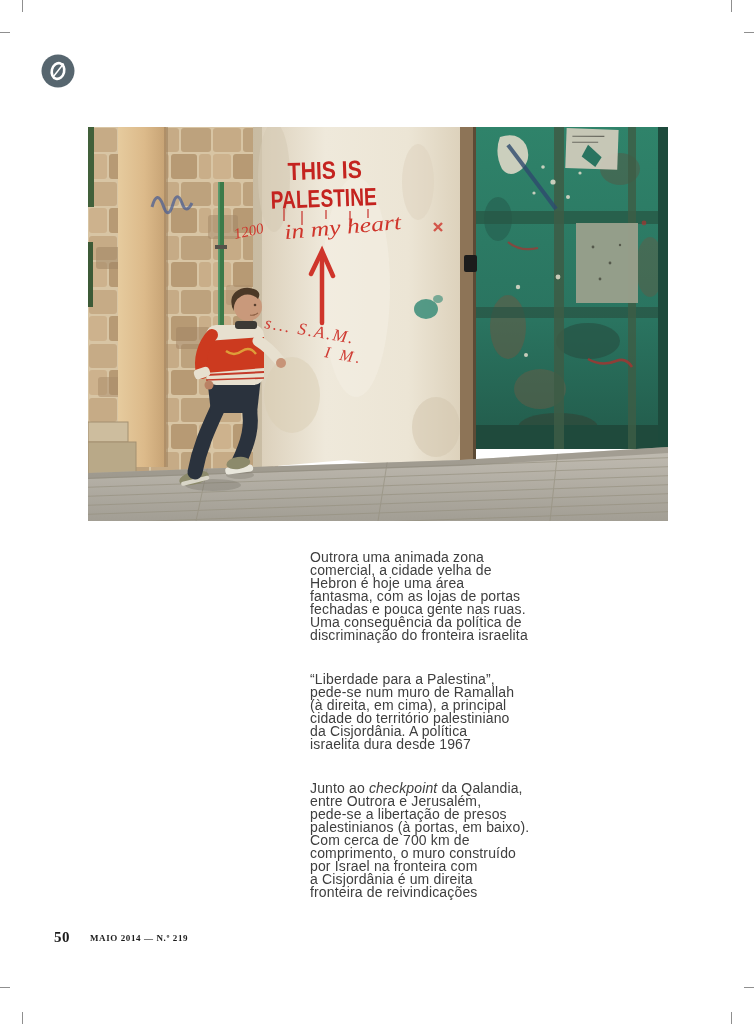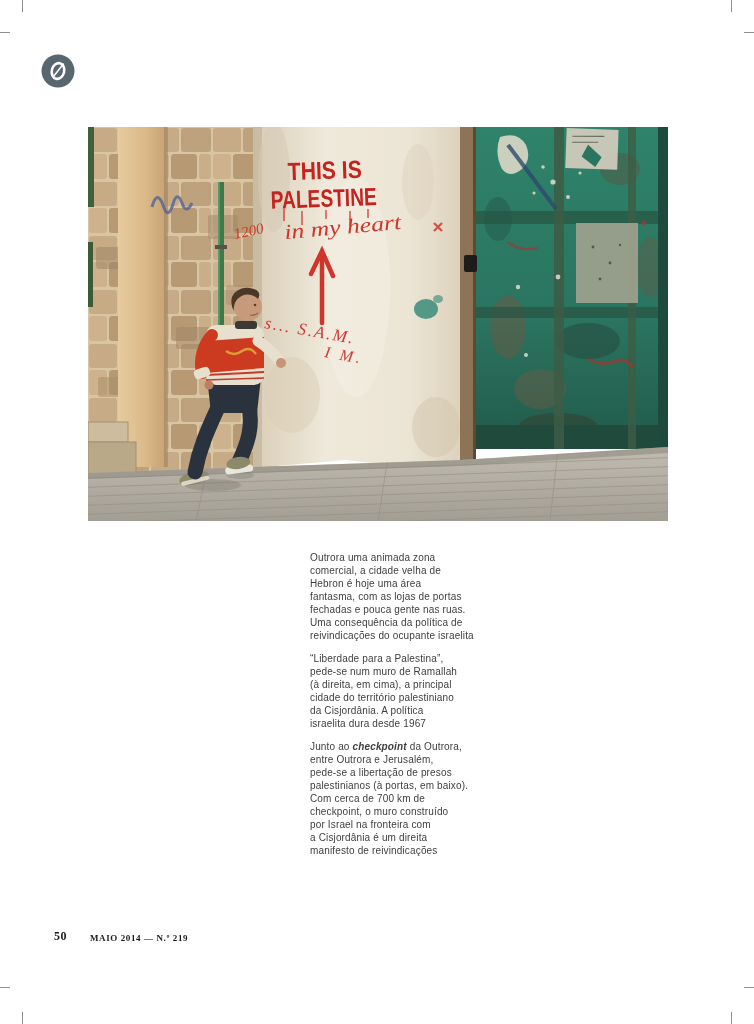--- a/index.html
+++ b/index.html
@@ -15,30 +15,30 @@
 
   
   .logo { position:absolute; left:41px; top:54px; width:34px; height:34px; }
 
   
   .photo { position:absolute; left:88px; top:127px; width:580px; height:394px; }
   .photo svg { display:block; }
 
   
   .captions { position:absolute; left:310px; top:551px; width:190px; color:#3e3e3e; }
-  .caption { font-size:10px; line-height:13px; letter-spacing:0.15px; }
-  .caption + .caption { margin-top:10px; }
+  .caption { font-size:14px; line-height:13px; letter-spacing:0.15px; }
+  .caption + .caption { margin-top:31px; }
   .cap-line { display:block; white-space:nowrap; }
-  .caption em { font-style:italic;font-weight:bold; }
+  .caption em { font-style:italic; }
 
   
   .footer { position:absolute; left:54px; top:929px; height:20px; }
   .page-number {
     position:absolute; left:0; top:0;
-    font-family:"Liberation Serif", serif; font-size:12px; font-weight:700;
+    font-family:"Liberation Serif", serif; font-size:15px; font-weight:700;
     color:#1c1c1c; letter-spacing:0.5px;
   }
   .issue {
     position:absolute; left:36px; top:4px; white-space:nowrap;
     font-family:"Liberation Serif", serif; font-size:9px; font-weight:700;
     color:#1c1c1c; letter-spacing:0.6px;
   }
 </style>
 </head>
 <body>
@@ -283,40 +283,40 @@
   </div>
 
   <div class="captions">
     <p class="caption">
       <span class="cap-line">Outrora uma animada zona</span>
       <span class="cap-line">comercial, a cidade velha de</span>
       <span class="cap-line">Hebron é hoje uma área</span>
       <span class="cap-line">fantasma, com as lojas de portas</span>
       <span class="cap-line">fechadas e pouca gente nas ruas.</span>
       <span class="cap-line">Uma consequência da política de</span>
-      <span class="cap-line">reivindicações do ocupante israelita</span>
+      <span class="cap-line">discriminação do fronteira israelita</span>
     </p>
     <p class="caption">
       <span class="cap-line">“Liberdade para a Palestina”,</span>
       <span class="cap-line">pede-se num muro de Ramallah</span>
       <span class="cap-line">(à direita, em cima), a principal</span>
       <span class="cap-line">cidade do território palestiniano</span>
       <span class="cap-line">da Cisjordânia. A política</span>
       <span class="cap-line">israelita dura desde 1967</span>
     </p>
     <p class="caption">
-      <span class="cap-line"><span>Junto ao </span><em>checkpoint</em><span> da Outrora,</span></span>
+      <span class="cap-line"><span>Junto ao </span><em>checkpoint</em><span> da Qalandia,</span></span>
       <span class="cap-line">entre Outrora e Jerusalém,</span>
       <span class="cap-line">pede-se a libertação de presos</span>
       <span class="cap-line">palestinianos (à portas, em baixo).</span>
       <span class="cap-line">Com cerca de 700 km de</span>
-      <span class="cap-line">checkpoint, o muro construído</span>
+      <span class="cap-line">comprimento, o muro construído</span>
       <span class="cap-line">por Israel na fronteira com</span>
       <span class="cap-line">a Cisjordânia é um direita</span>
-      <span class="cap-line">manifesto de reivindicações</span>
+      <span class="cap-line">fronteira de reivindicações</span>
     </p>
   </div>
 
   <div class="footer">
     <span class="page-number">50</span>
     <span class="issue">MAIO 2014 — N.º 219</span>
   </div>
 
 </div>
 

